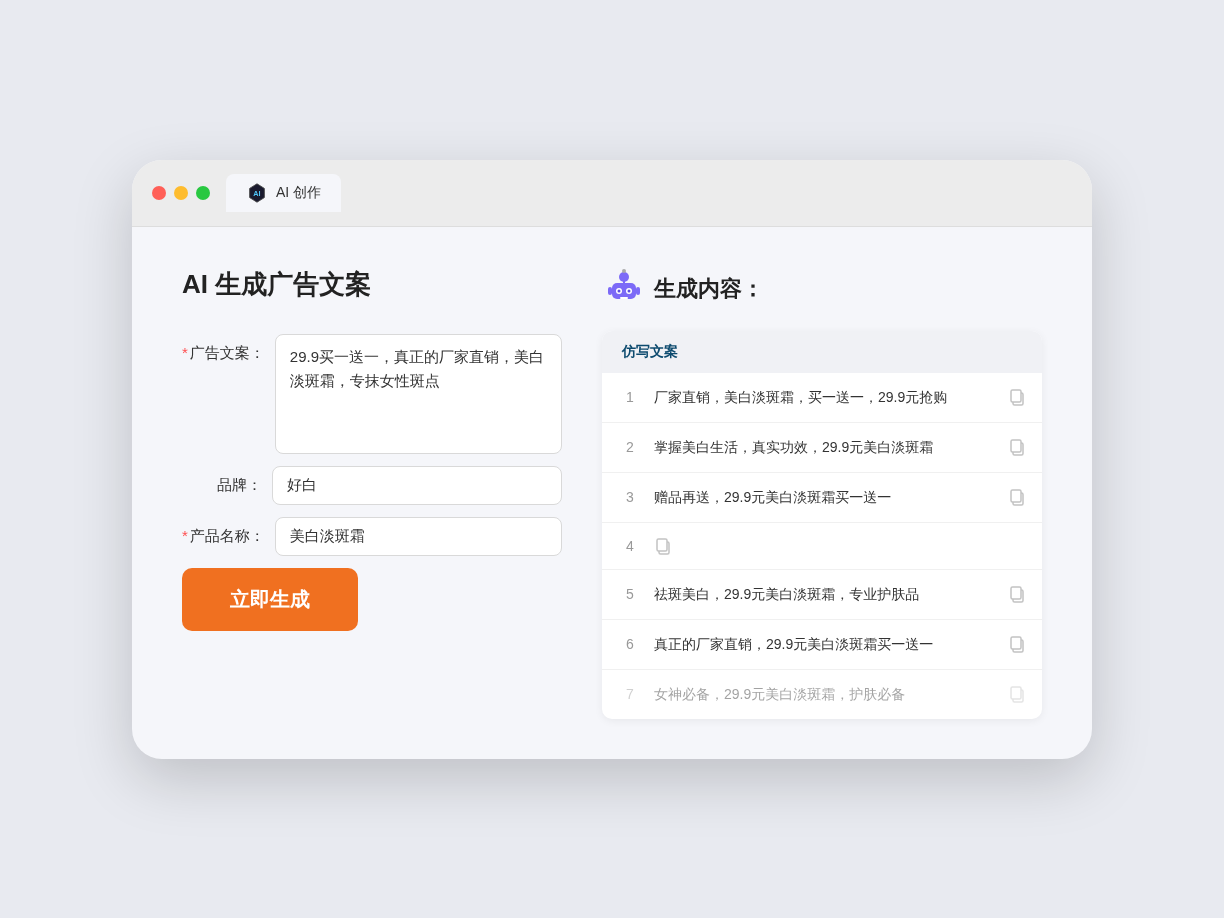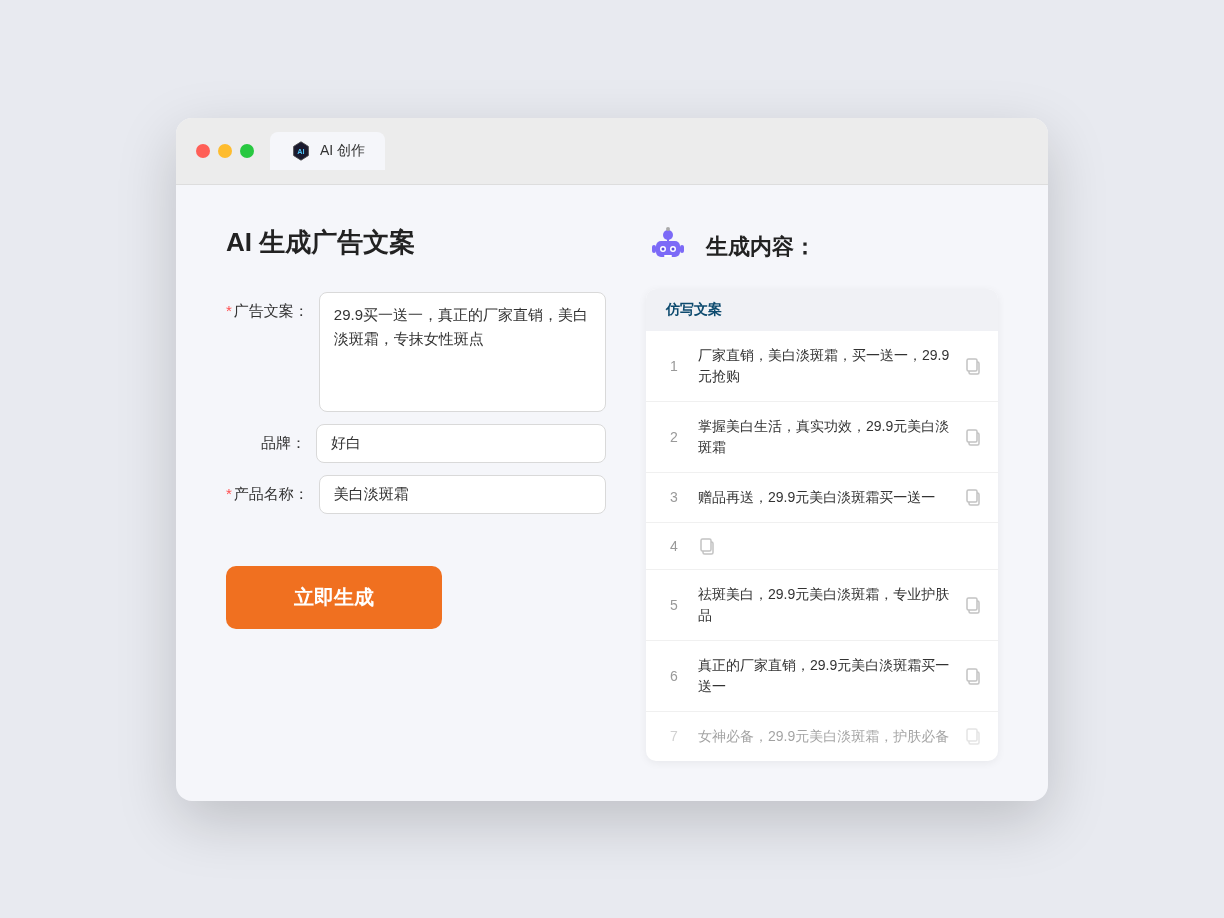--- a/index.html
+++ b/index.html
@@ -6,23 +6,23 @@
     body {
       background: #e8eaf0;
       display: flex;
       align-items: center;
       justify-content: center;
       min-height: 100vh;
       font-family: "PingFang SC", "Microsoft YaHei", sans-serif;
     }
 
     .browser-window {
-      width: 872px;
+      width: 960px;
       background: #f5f6fa;
-      border-radius: 16px;
+      border-radius: 30px;
       box-shadow: 0 20px 60px rgba(0,0,0,0.18);
       overflow: hidden;
     }
 
     .browser-titlebar {
       background: #ececec;
       padding: 14px 20px;
       display: flex;
       align-items: center;
       gap: 16px;
@@ -109,42 +109,41 @@
       font-family: inherit;
     }
 
     textarea.form-input {
       resize: none;
       height: 120px;
       line-height: 1.6;
     }
 
     .generate-btn {
-      margin-top: 40px;
       background: #f07020;
       color: #fff;
       border: none;
       border-radius: 10px;
-      padding: 18px 68px;
+      padding: 18px 48px;
       font-size: 20px;
       font-weight: 600;
       cursor: pointer;
       font-family: Liberation Sans, sans-serif;
     }
 
     
     .right-panel {
       flex: 1;
       min-width: 0;
     }
 
     .result-header {
       display: flex;
       align-items: center;
-      gap: 16px;
+      gap: 8px;
       margin-bottom: 20px;
     }
 
     .robot-icon {
       width: 44px;
       height: 44px;
     }
 
     .result-title {
       font-size: 22px;

